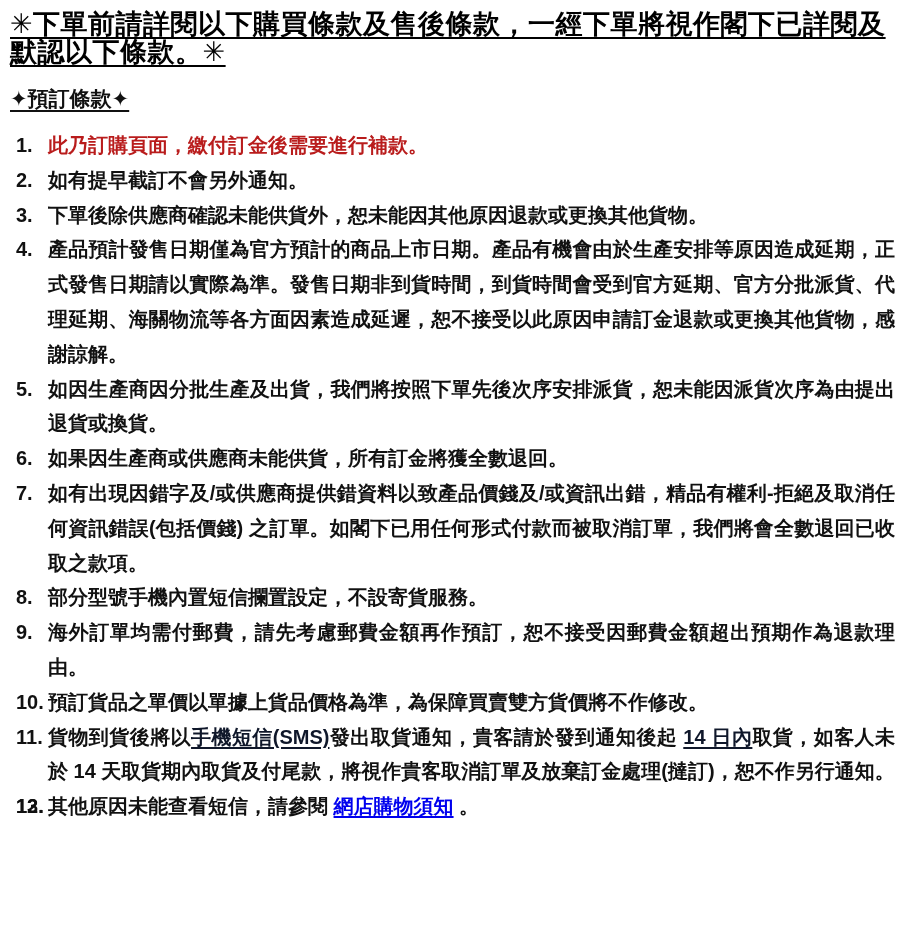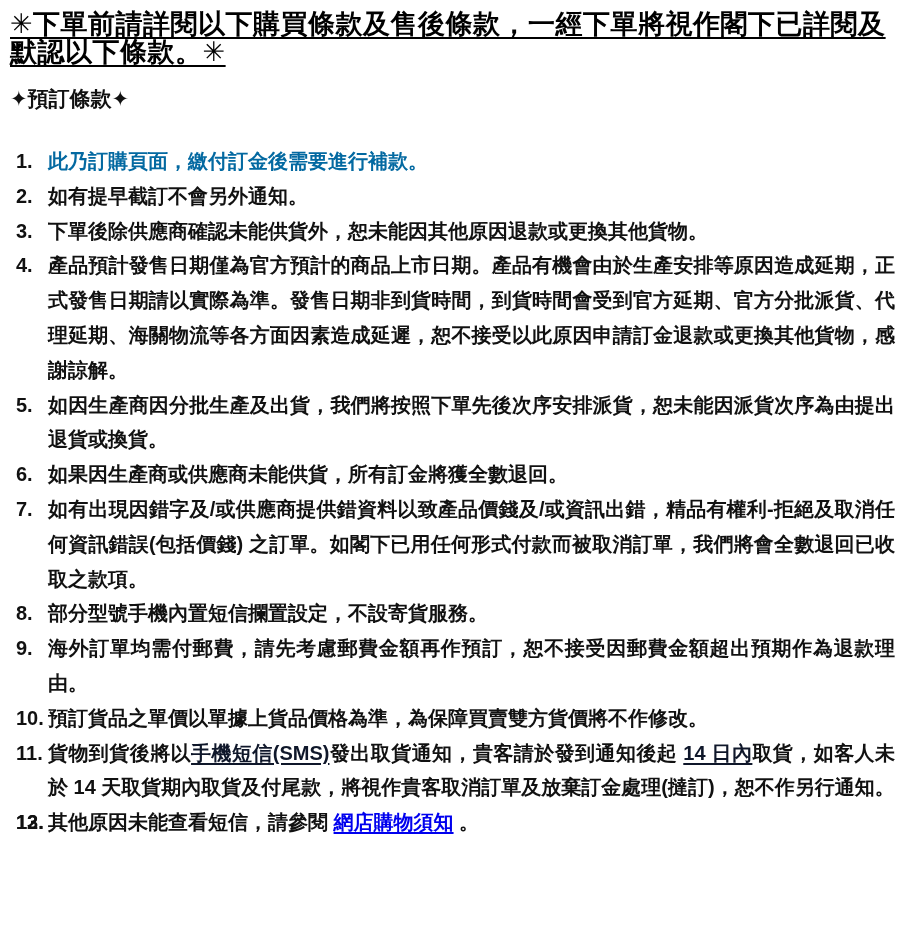--- a/index.html
+++ b/index.html
@@ -25,22 +25,23 @@
     text-decoration: underline;
     text-decoration-thickness: 2px;
     text-underline-offset: 4px;
     letter-spacing: 0.5px;
   }
   .section-title {
     color: #111111;
     font-size: 21px;
     line-height: 28px;
     font-weight: bold;
-    margin: 19px 0 16px 0;
+    margin: 19px 0 0 0;
     display: inline-block;
+    text-decoration: underline;
     text-decoration-thickness: 2px;
     text-underline-offset: 4px;
   }
   ol.terms {
     list-style: none;
     margin: 15px 0 0 0;
     padding: 0;
     font-size: 20px;
     line-height: 34.8px;
   }
@@ -49,21 +50,21 @@
     padding-left: 38px;
     text-align: justify;
   }
   li.term .num {
     position: absolute;
     left: 6px;
     top: 0;
     text-align: left;
   }
   .seg { white-space: pre-wrap; }
-  .seg.red { color: #0369a1; }
+  .seg.red { color: #b91c1c; }
   .seg.red-underline {
     color: #0f172a;
     text-decoration: underline;
     text-decoration-thickness: 2px;
     text-underline-offset: 3px;
   }
   a.guide-link {
     color: #0000ee;
     text-decoration: underline;
     text-decoration-thickness: 2px;

